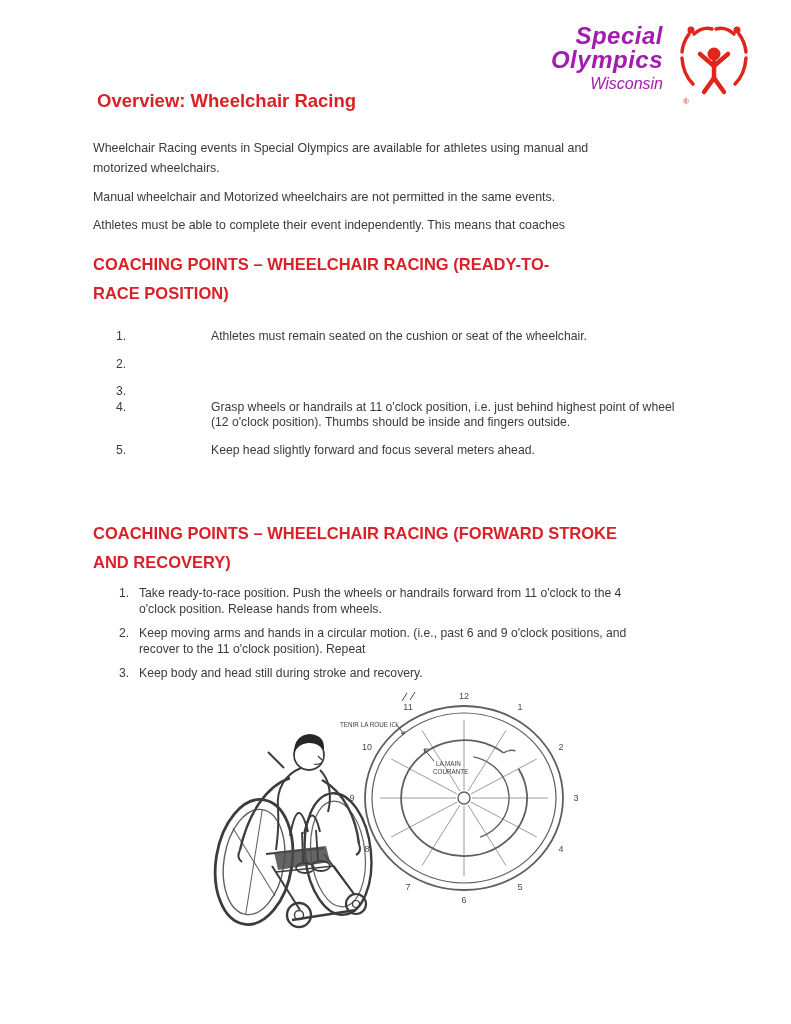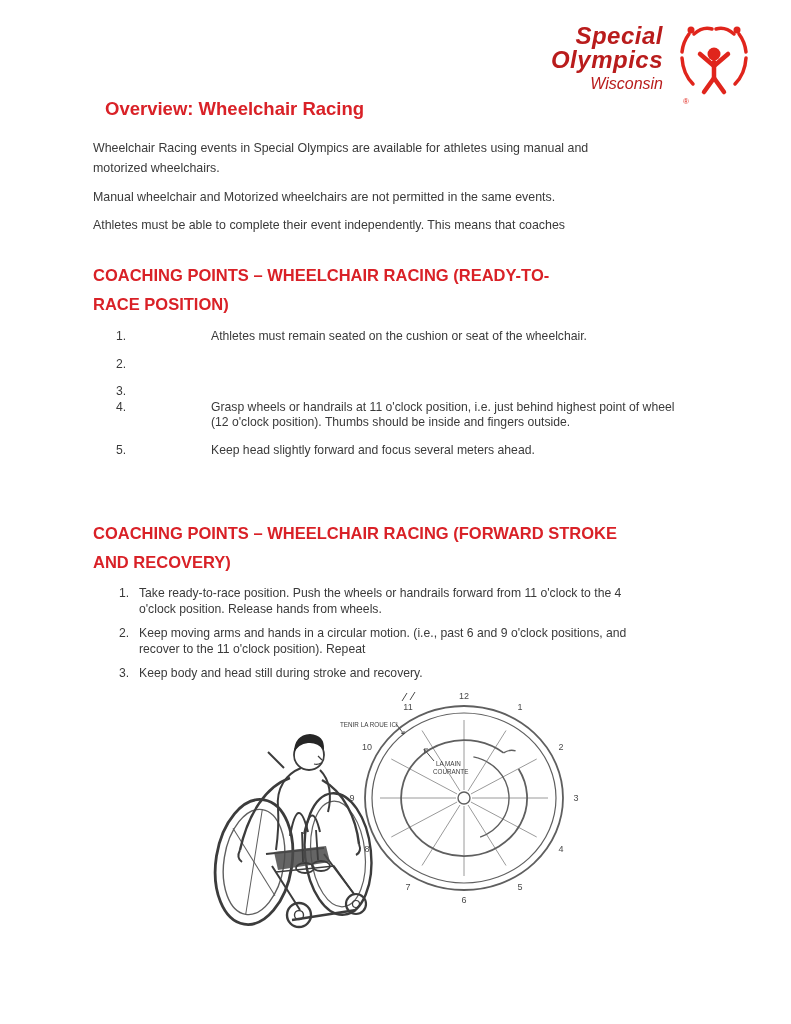--- a/index.html
+++ b/index.html
@@ -2,35 +2,35 @@
 <html><head>
 <meta charset="utf-8">
 <style>
   html,body{margin:0;padding:0;background:#fff;}
   .page{
     position:relative;width:791px;height:1024px;background:#ffffff;
     font-family:"Liberation Sans", sans-serif;color:#3a3a3a;overflow:hidden;
   }
   
   .logo{position:absolute;top:16px;right:38px;display:flex;align-items:flex-start;gap:12px;}
-  .logo-text{text-align:right;color:#b91c1c;font-style:italic;padding-top:8px;}
+  .logo-text{text-align:right;color:#a21caf;font-style:italic;padding-top:8px;}
   .logo-l1,.logo-l2{font-weight:bold;font-size:24px;line-height:24px;letter-spacing:.5px;}
   .logo-l3{font-size:16px;line-height:24px;font-weight:normal;}
   .logo-mark{position:relative;width:78px;height:86px;}
   .logo-reg{position:absolute;left:8px;bottom:-4px;font-size:8px;font-style:normal;color:#e0251c;}
   
-  .title{position:absolute;left:93px;top:86px;margin:12px;font-size:18.5px;font-weight:bold;color:#d92127;}
+  .title{position:absolute;left:93px;top:86px;margin:4px;font-size:18.5px;font-weight:bold;color:#d92127;}
   .para{position:absolute;left:93px;width:615px;font-size:12.4px;}
   .intro{top:126px;line-height:20px;}
   .rules{top:171px;line-height:28px;}
   .para .ln{display:block;}
   
   .sec-h{position:absolute;left:93px;margin:0;font-size:16.5px;font-weight:bold;color:#d92127;line-height:29px;width:640px;}
   .sec-h .ln{display:block;}
-  .h1{top:261px;}
+  .h1{top:250px;}
   .h2{top:519px;}
   
   .nlist{position:absolute;left:93px;margin:0;padding:0;list-style:none;font-size:12.2px;line-height:15.5px;color:#3a3a3a;}
   .nlist li{display:flex;}
   .list1{top:329px;}
   .list1 li{margin-bottom:12px;}
   .list1 li:nth-child(3){margin-bottom:0;}
   .list1 .num{flex:0 0 70px;box-sizing:border-box;padding-left:23px;}
   .list1 .txt{width:482px;margin-left:48px;}
   .list2{top:586px;}

